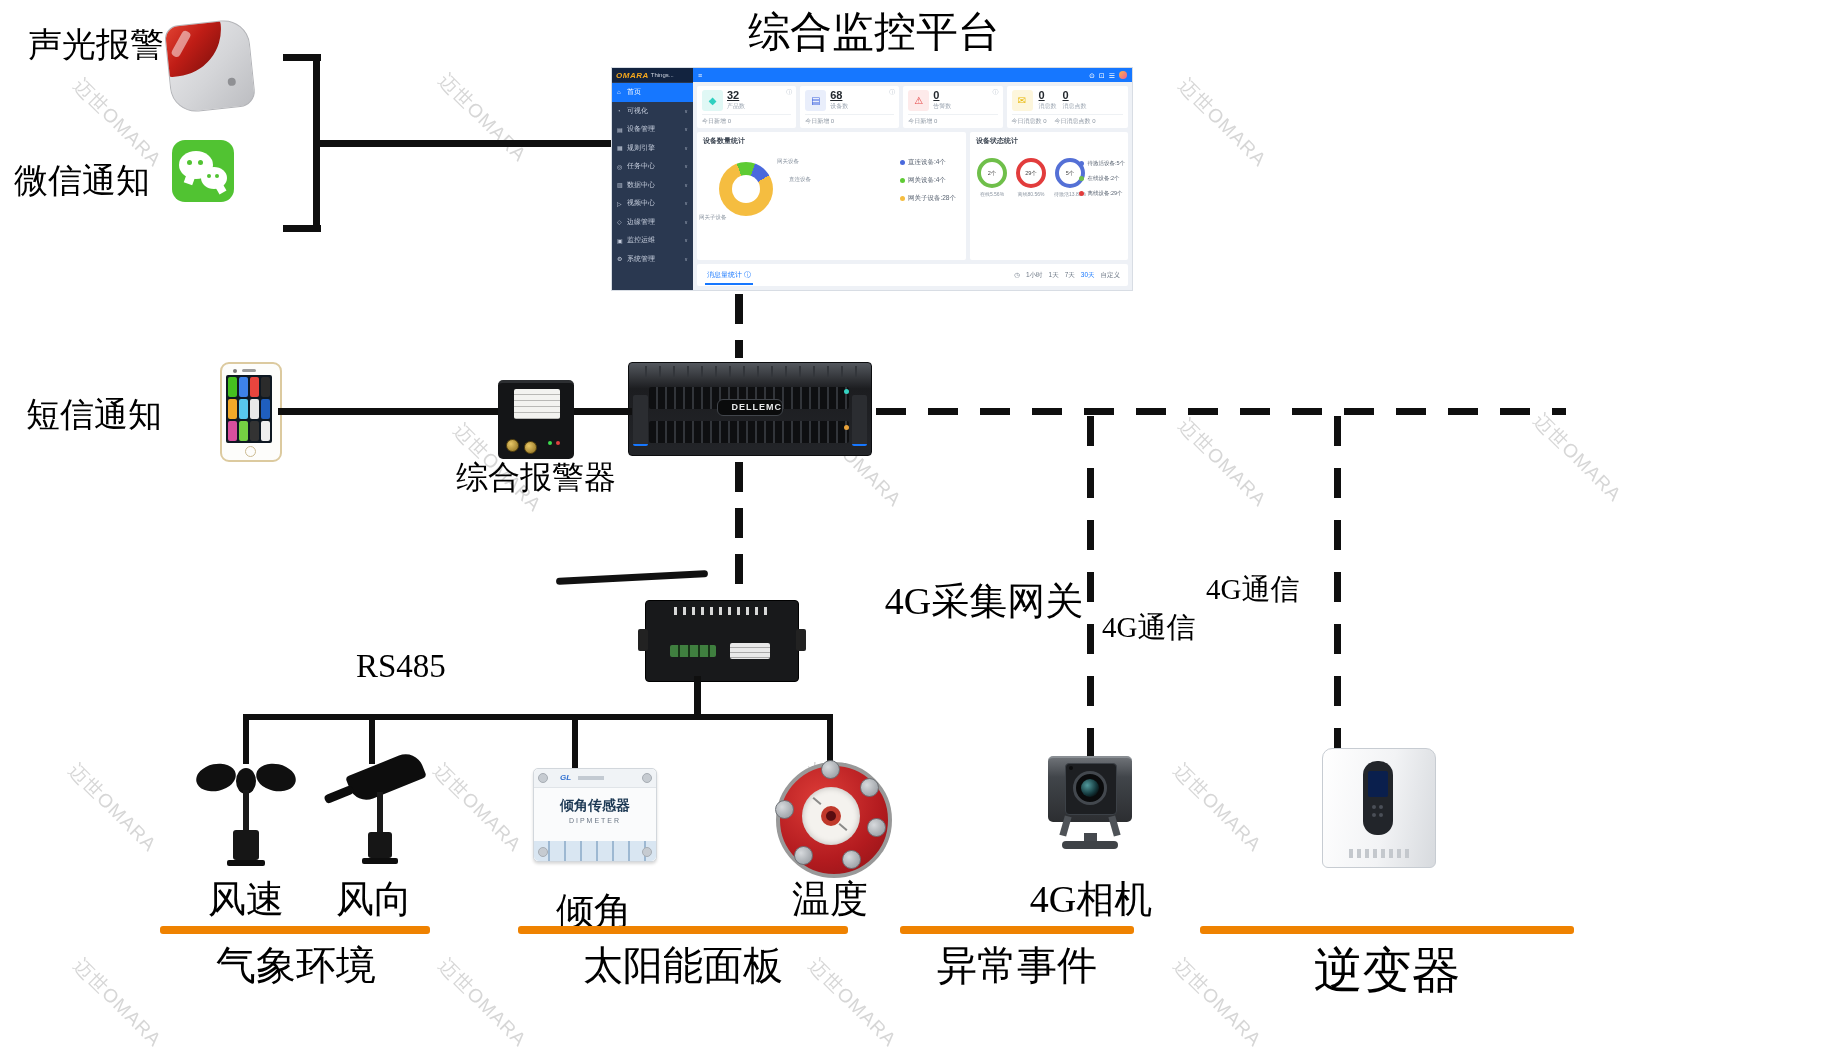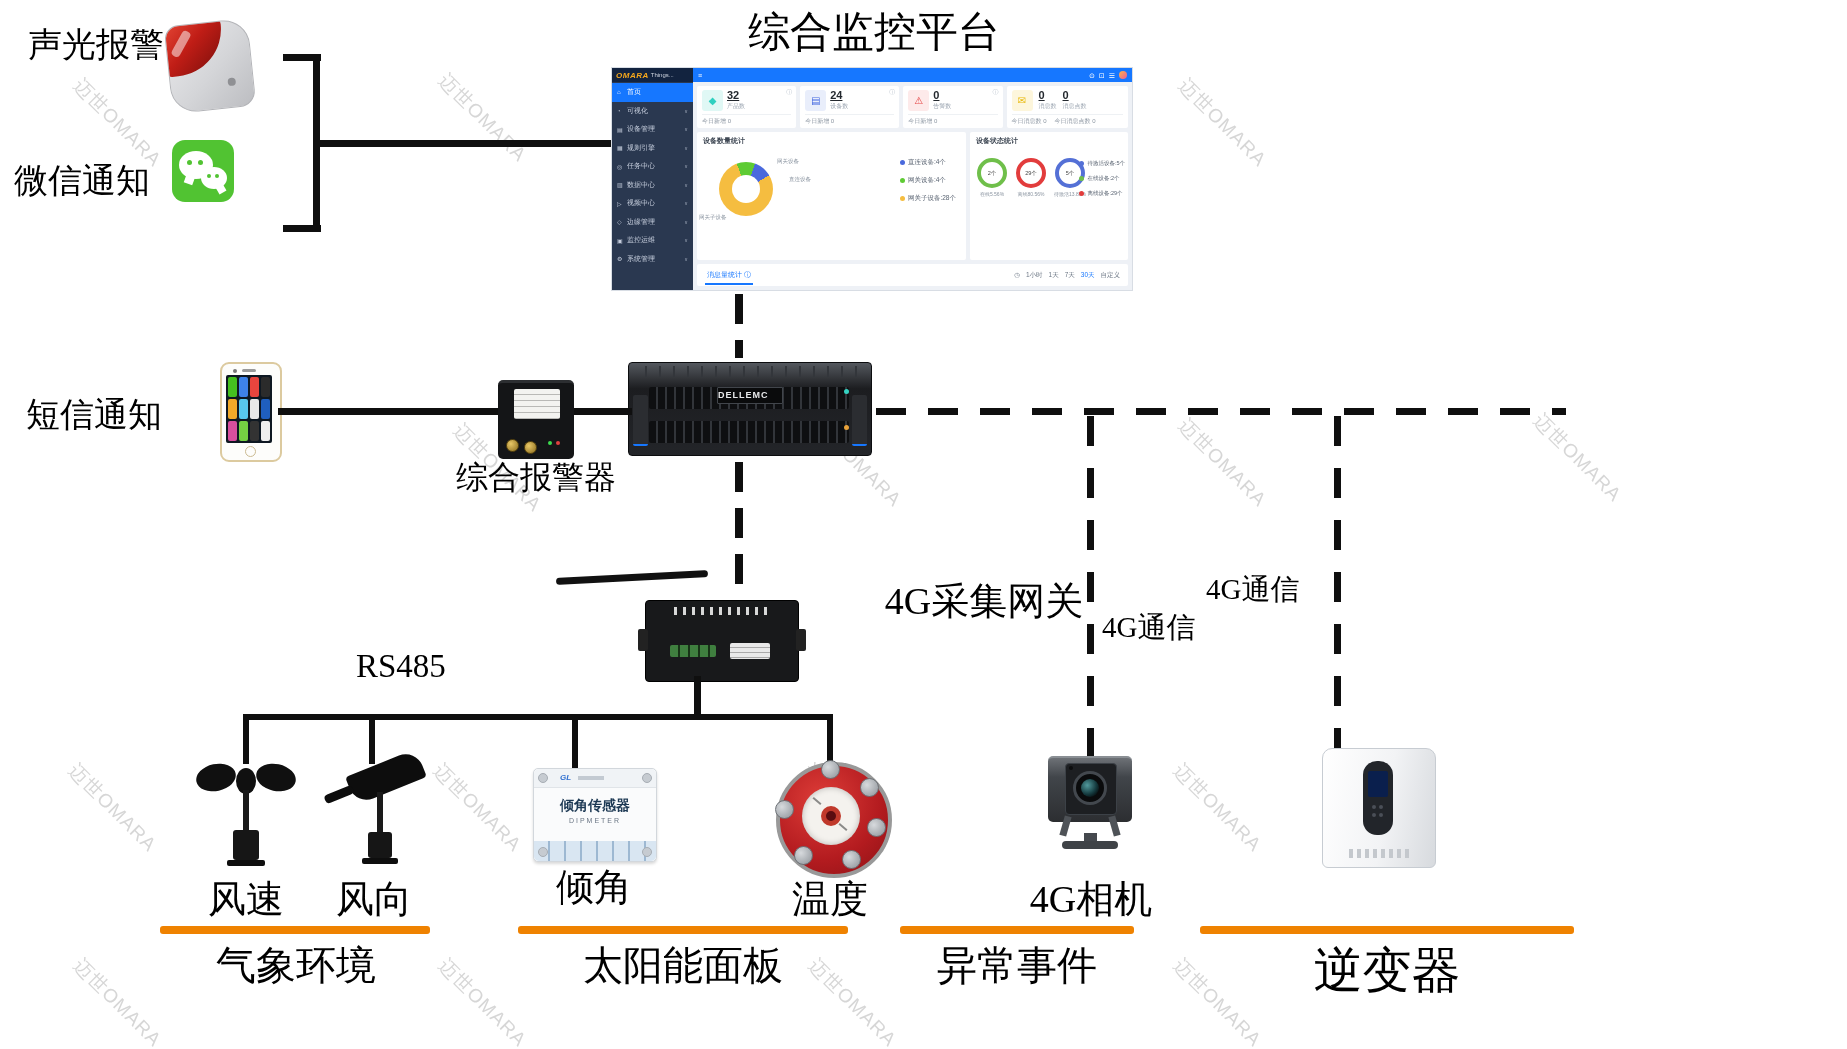--- a/index.html
+++ b/index.html
@@ -55,23 +55,23 @@
   .alarmbox .led{position:absolute;width:4px;height:4px;border-radius:50%;}
   
   .server{position:absolute;left:628px;top:362px;width:242px;height:92px;border-radius:4px;
           background:linear-gradient(180deg,#54585e 0%,#1c1d20 28%,#232529 100%);border:1px solid #0c0d0f;}
   .server .rail{position:absolute;left:4px;top:3px;right:4px;height:11px;border-radius:2px;
           background:linear-gradient(180deg,#7c8188,#4a4e54);
           background-image:repeating-linear-gradient(90deg,transparent 0 12px,#33363b 12px 14px);}
   .server .tab{position:absolute;width:11px;height:42px;background:#2b2d31;border-radius:2px;top:32px;}
   .server .gr{position:absolute;height:22px;border-radius:2px;
           background:repeating-linear-gradient(90deg,#0e0f11 0 7px,#32353a 7px 9px);}
-  .server .badge{position:absolute;left:50%;top:24px;transform:translateX(-50%);width:64px;height:15px;
-          background:#0a0b0c;border:1px solid #41454b;border-radius:1px;color:#e8e9eb;font-size:9px;
-          font-weight:bold;letter-spacing:1px;text-align:left;line-height:15px;}
+  .server .badge{position:absolute;left:50%;top:36px;transform:translateX(-50%);width:64px;height:15px;
+          background:#0a0b0c;border:1px solid #41454b;border-radius:6px;color:#e8e9eb;font-size:9px;
+          font-weight:bold;letter-spacing:1px;text-align:right;line-height:15px;}
   .server .led{position:absolute;width:5px;height:5px;border-radius:50%;}
   
   .gateway{position:absolute;left:645px;top:600px;width:152px;height:80px;background:#18191b;border-radius:4px;
            border:1px solid #000;}
   .gateway .ear{position:absolute;width:10px;height:22px;background:#222;border-radius:2px;top:28px;}
   .gateway .pins{position:absolute;left:28px;top:6px;width:96px;height:8px;
            background:repeating-linear-gradient(90deg,#d8d8d8 0 3px,transparent 3px 9px);}
   .gateway .grn{position:absolute;left:24px;top:44px;width:46px;height:12px;
            background:repeating-linear-gradient(90deg,#3f7f3f 0 8px,#173317 8px 10px);border-radius:2px;}
   .gateway .lbl{position:absolute;left:84px;top:42px;width:40px;height:16px;background:#e9e9e9;border-radius:2px;
@@ -343,21 +343,21 @@
             </div>
             <div class="cfoot">
                 <span>今日新增 0</span>
               </div>
           </div>
           <div class="card">
             <span class="inf">ⓘ</span>
             <div class="crow">
               <span class="cicon" style="background:#e9eefb;color:#4468e0">▤</span>
               <span>
-                <div class="cval">24</div>
+                <div class="cval">68</div>
                 <div class="clab">设备数</div>
               </span>
             </div>
             <div class="cfoot">
                 <span>今日新增 0</span>
               </div>
           </div>
           <div class="card">
             <span class="inf">ⓘ</span>
             <div class="crow">
@@ -571,21 +571,21 @@
     <div class="lcd"></div>
     <span class="btn" style="left:49px;top:56px"></span>
     <span class="btn" style="left:56px;top:56px"></span>
     <span class="btn" style="left:49px;top:64px"></span>
     <span class="btn" style="left:56px;top:64px"></span>
     <div class="vent"></div>
   </div>
 
   <div class="dlabel centered" style="left:246px;top:874px;font-size:38px">风速</div>
   <div class="dlabel centered" style="left:374px;top:874px;font-size:38px">风向</div>
-  <div class="dlabel centered" style="left:594px;top:862px;font-size:38px">倾角</div>
+  <div class="dlabel centered" style="left:594px;top:886px;font-size:38px">倾角</div>
   <div class="dlabel centered" style="left:830px;top:874px;font-size:38px">温度</div>
   <div class="dlabel centered" style="left:1091px;top:874px;font-size:38px">4G相机</div>
 
   <div class="obar" style="left:160px;width:270px"></div>
   <div class="obar" style="left:518px;width:330px"></div>
   <div class="obar" style="left:900px;width:234px"></div>
   <div class="obar" style="left:1200px;width:374px"></div>
 
   <div class="dlabel centered" style="left:296px;top:938px;font-size:40px">气象环境</div>
   <div class="dlabel centered" style="left:683px;top:938px;font-size:40px">太阳能面板</div>

